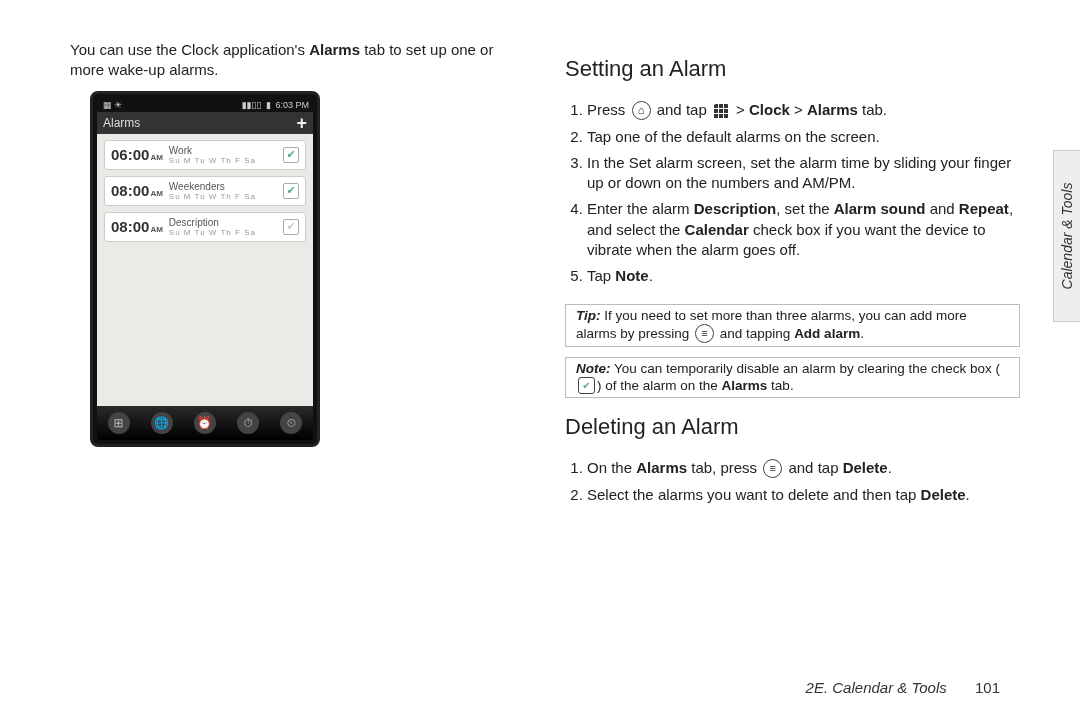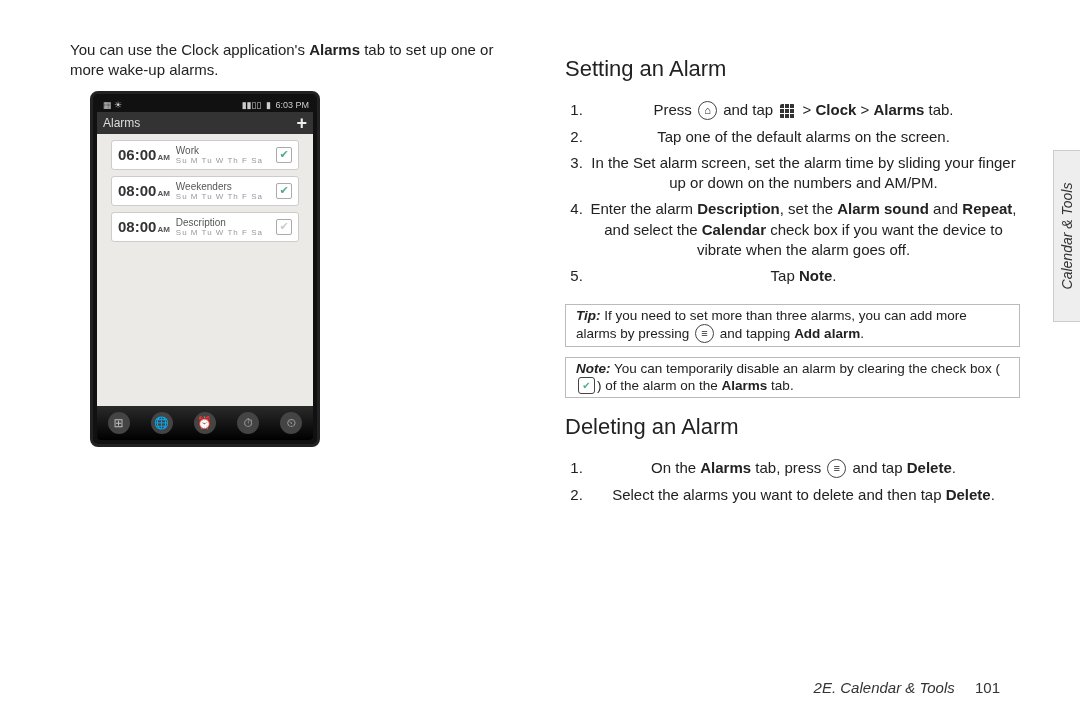--- a/index.html
+++ b/index.html
@@ -25,21 +25,21 @@
     font-weight: normal;
     font-size: 30px;
     margin: 12px 0 12px 0;
   }
   h2.sub {
     font-weight: normal;
     font-size: 22px;
     margin: 16px 0 8px 0;
   }
   p { margin: 0 0; line-height: 1.35; }
-  ol { padding-left: 22px; margin: 18px 0; text-align: center; }
+  ol { padding-left: 22px; margin: 18px 0; }
   ol li { margin: 6px 0; line-height: 1.35; }
   b { font-weight: bold; }
 
   .phone {
     width: 230px;
     margin: 10px auto 0 20px;
     border: 3px solid #222;
     border-radius: 8px;
     background: #111;
     padding: 4px;
@@ -60,21 +60,21 @@
     font-size: 12px;
     padding: 4px 6px;
     display: flex;
     justify-content: space-between;
     align-items: center;
   }
   .tabbar .plus { color:#eee; font-size:18px; font-weight:bold; line-height:12px; }
   .alarmlist {
     background: #eceae6;
     min-height: 260px;
-    padding: 6px 14px;
+    padding: 6px 7px;
   }
   .alarm-row {
     background: #fff;
     border: 1px solid #ccc;
     border-radius: 3px;
     margin-bottom: 6px;
     display: flex;
     align-items: center;
     padding: 4px 6px;
     gap: 6px;
@@ -150,21 +150,21 @@
     color:#333;
   }
 
   .footer {
     position:absolute;
     bottom:24px; right:80px;
     font-style: italic;
     font-size:15px;
     color:#333;
   }
-  .footer .pnum { font-style:normal; margin-left:16px; }
+  .footer .pnum { font-style:normal; margin-left:24px; }
 </style>
 </head>
 <body>
 
 <div class="columns">
 
   <div class="col">
     <p>
       <span>You can use the Clock application's </span><b>Alarms</b><span> tab to set up one or more wake-up alarms.</span>
     </p>

